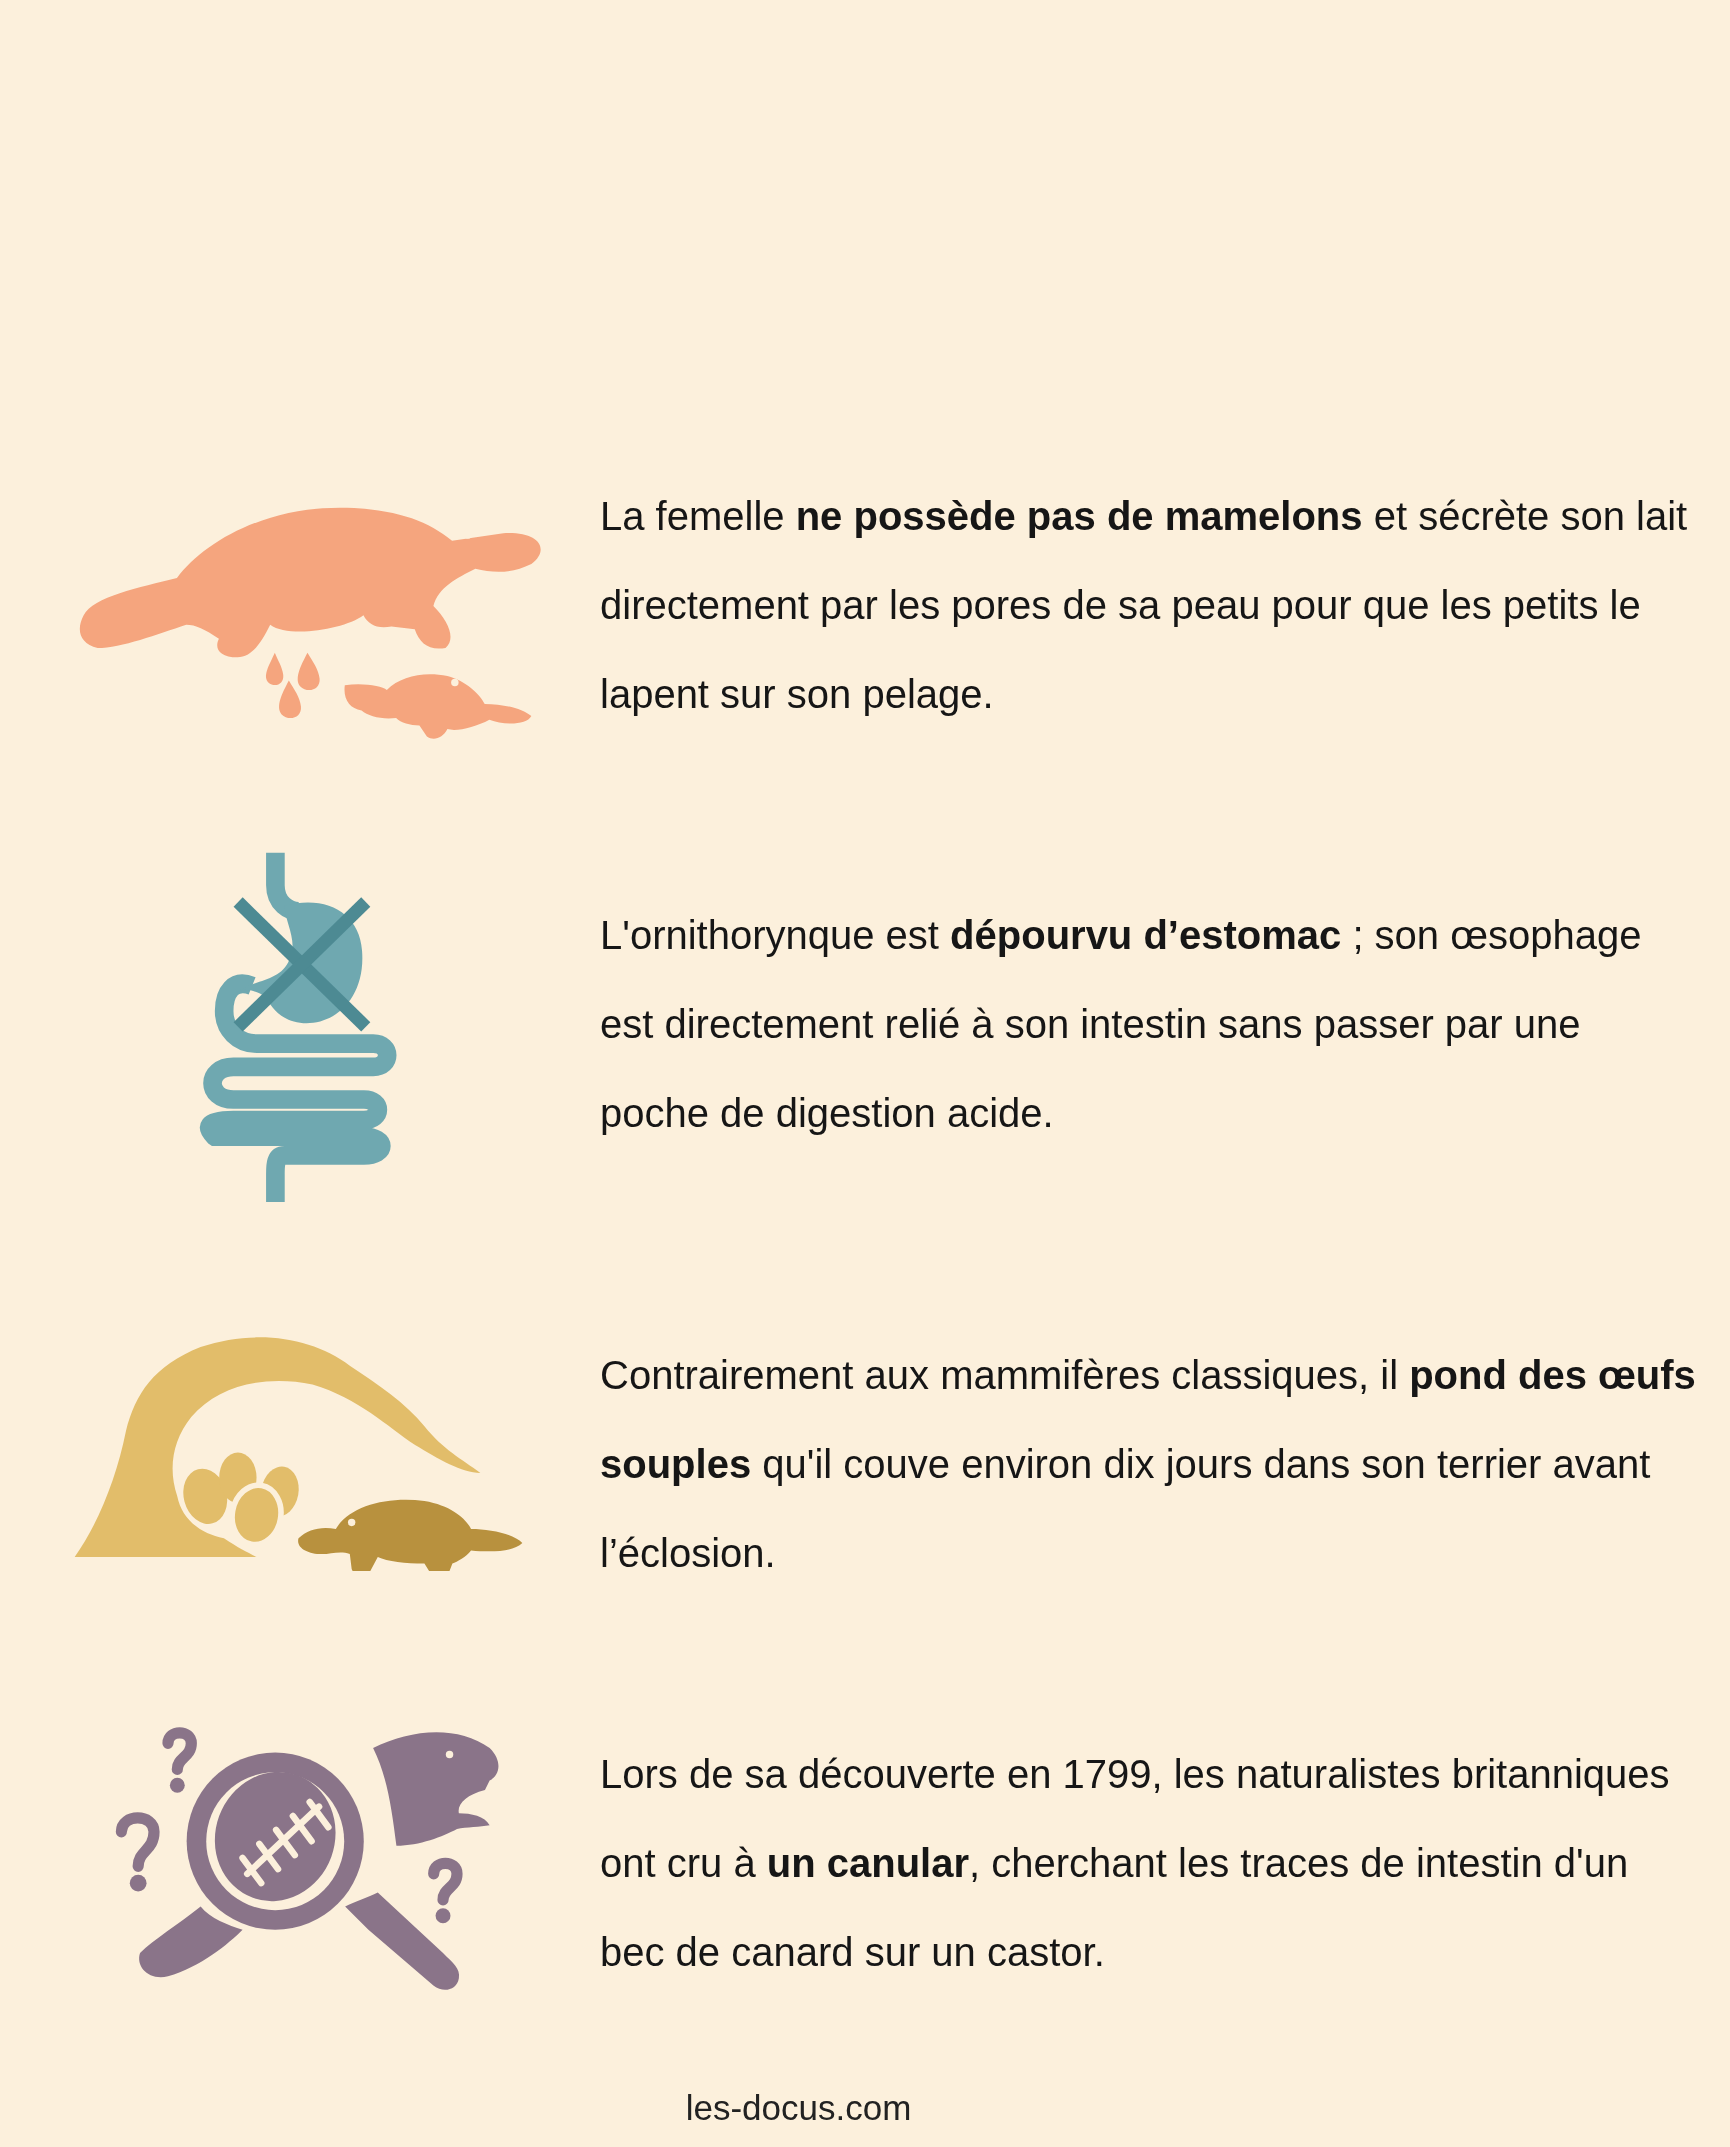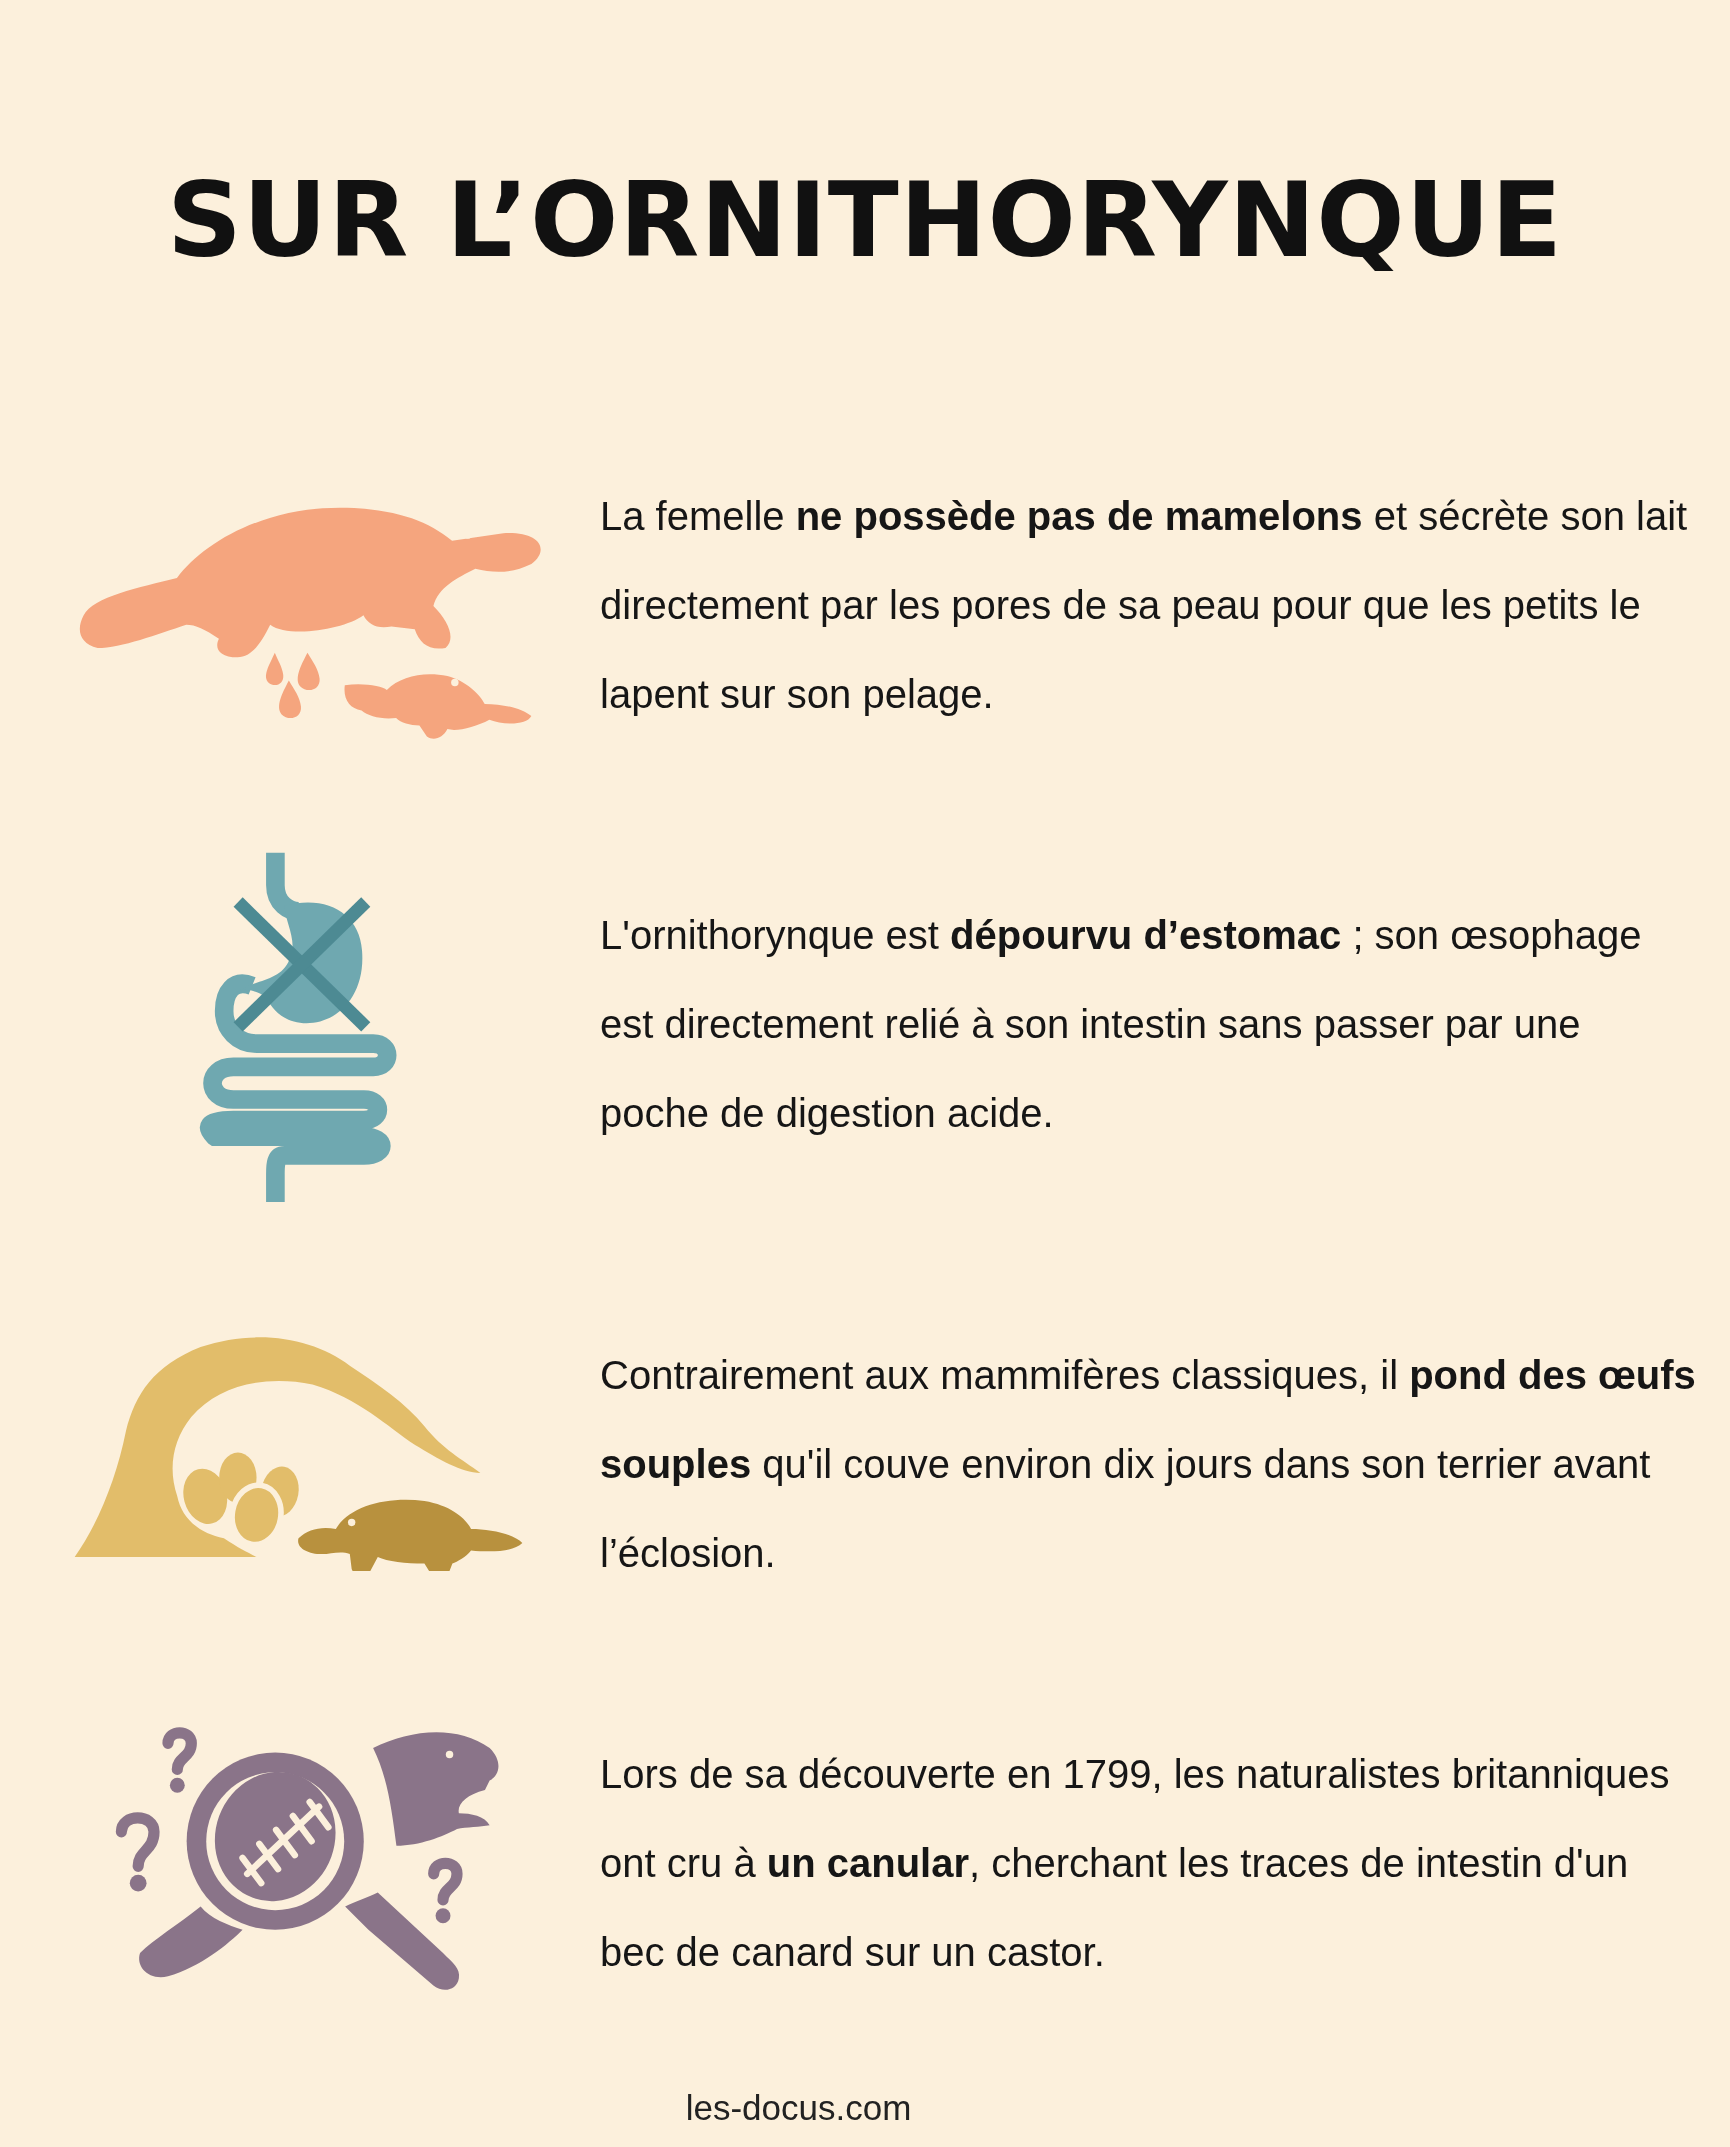--- a/index.html
+++ b/index.html
@@ -38,21 +38,20 @@
   .footer {
     position: absolute; left: 0; width: 1597px; top: 2088px;
     text-align: center;
     font-size: 35px; color: #222;
   }
 </style>
 </head>
 <body>
 
 <h1 class="title">
-  <span>SUR L’ORNITHORYNQUE</span>
 </h1>
 
 <div class="fact" style="top:0;">
   <div class="illus" style="left:65px; top:466px; width:485px; height:280px;">
     <svg width="485" height="280" viewBox="0 0 520 300">
       <g fill="#f5a57e">
 
         <path d="M20 160 C30 140 80 130 120 120 C150 80 220 40 310 45 C360 48 390 60 415 80 L470 72 C510 70 520 90 500 105 C480 115 460 115 440 110 C420 120 400 130 395 150 C410 165 420 185 408 195 C390 198 380 190 375 175 L350 172 C335 175 325 170 320 160 C300 175 240 185 220 170 C210 190 200 205 185 205 C165 205 160 195 165 185 C150 175 140 170 130 170 C100 180 60 195 35 195 C15 190 12 175 20 160 Z"></path>
 
         <path d="M225 200 C218 215 212 225 218 232 C225 238 235 234 234 224 C233 215 228 208 225 200 Z"></path>

